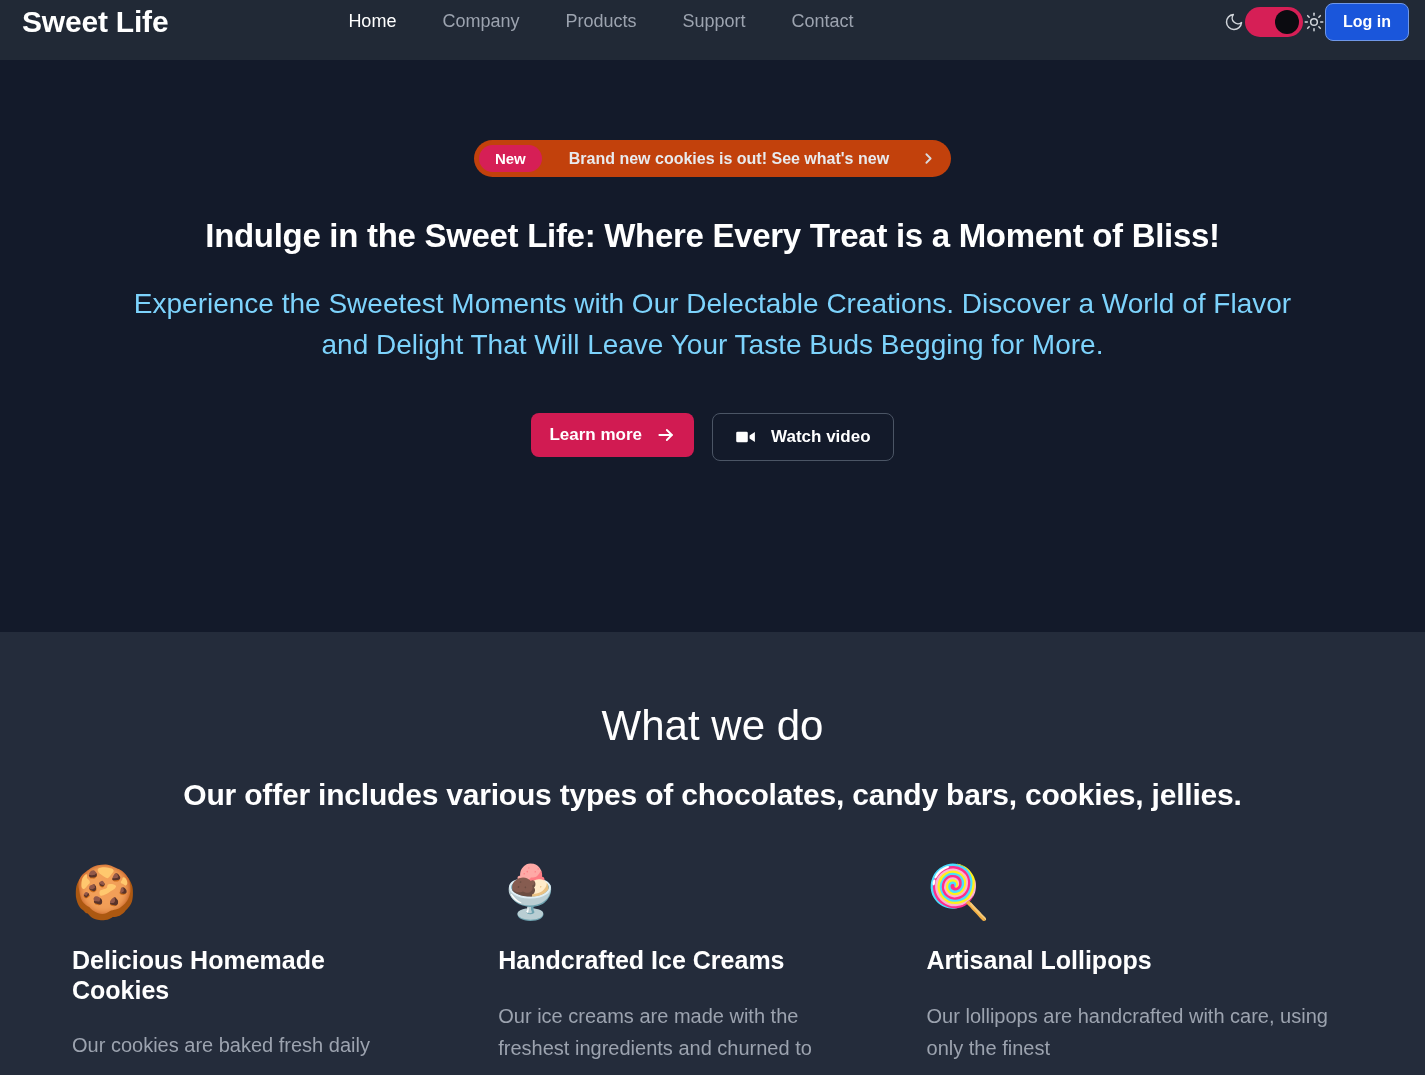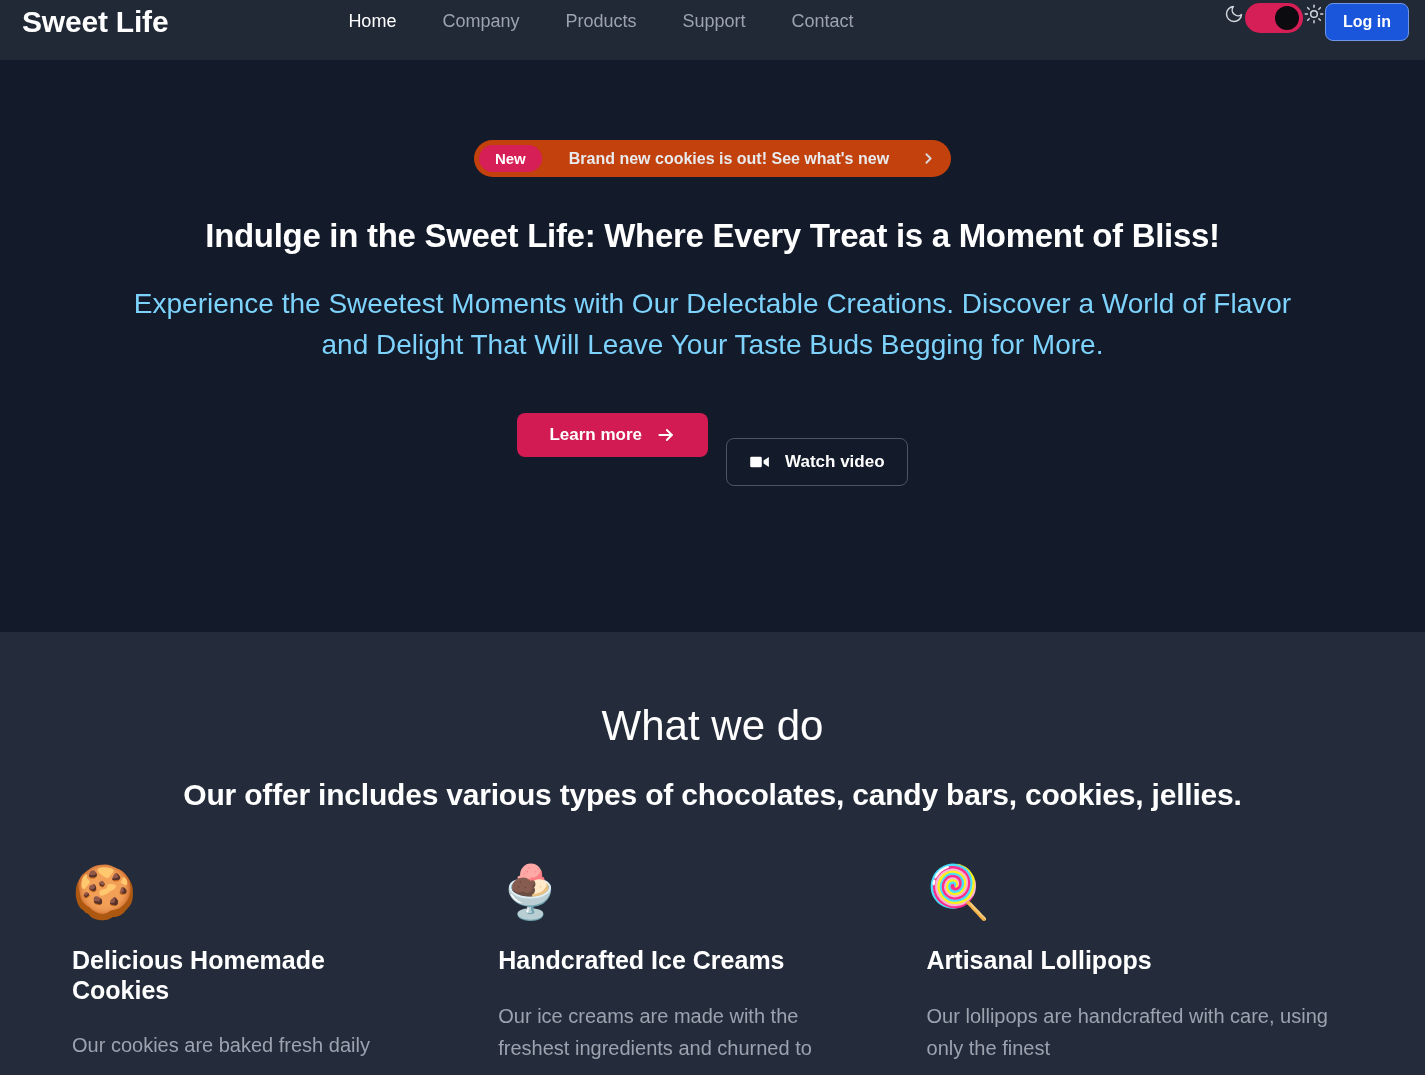--- a/index.html
+++ b/index.html
@@ -45,20 +45,21 @@
     cursor: pointer;
   }
   .nav-link.active {
     color: #ffffff;
     font-weight: normal;
   }
 
   .nav-right {
     margin-left: auto;
     display: flex;
+    align-items: center;
     gap: 0;
   }
 
   .icon-moon, .icon-sun {
     width: 22px; height: 22px;
     display: flex; align-items: center; justify-content: center;
     color: #d1d5db;
   }
 
   .theme-toggle {
@@ -157,21 +158,21 @@
     gap: 18px;
   }
 
   .btn-primary {
     background: #d11b52;
     color: #ffffff;
     border: none;
     border-radius: 8px;
     font-size: 17px;
     font-weight: bold;
-    padding: 0 32px;
+    padding: 0 18px;
     height: 44px;
     display: inline-flex;
     align-items: center;
     gap: 14px;
     cursor: pointer;
     font-family: inherit;
   }
 
   .btn-secondary {
     background: transparent;
@@ -180,21 +181,20 @@
     border-radius: 8px;
     font-size: 17px;
     font-weight: bold;
     padding: 0 22px;
     height: 48px;
     display: inline-flex;
     align-items: center;
     gap: 14px;
     cursor: pointer;
     font-family: inherit;
-    margin-top: 25px;
   }
 
   
   .whatwedo {
     background: #242c3b;
     padding: 70px 0 16px;
     height: 443px;
   }
 
   .wwd-title {

